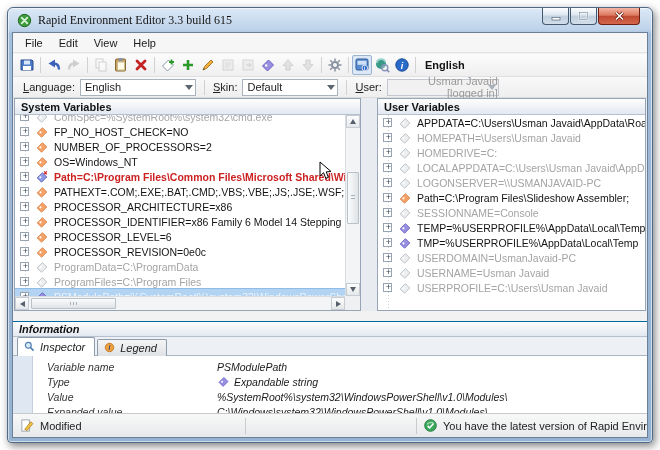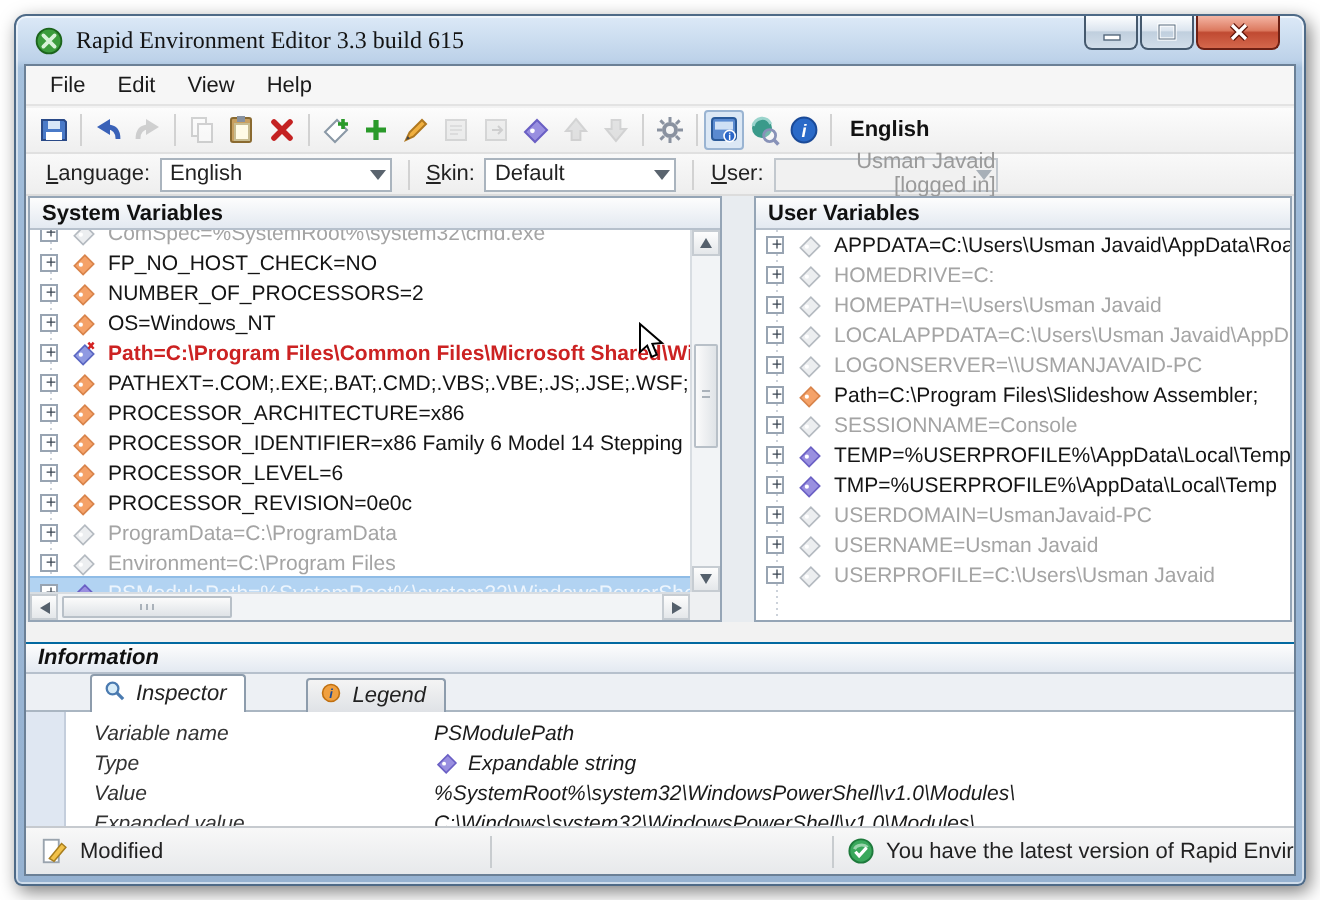--- a/index.html
+++ b/index.html
@@ -101,21 +101,21 @@
   .tri.right{border-top:3.5px solid transparent;border-bottom:3.5px solid transparent;border-left:5px solid #55606c;}
   .corner{position:absolute;right:0;bottom:0;width:15px;height:14px;background:#eef0f2;}
 
   
   .info{position:absolute;left:0;right:0;top:288px;height:106px;background:#fff;border-top:1px solid #0369a1;font-style:italic;}
   .info-header{height:15px;background:linear-gradient(180deg,#fdfdfd,#e3e9f1);border-bottom:1px solid #b6c0cc;
     font-size:11px;font-weight:bold;color:#101010;display:flex;align-items:center;padding-left:6px;}
   .tabstrip{height:19px;background:#edf0f4;border-bottom:1px solid #aab6c2;display:flex;align-items:flex-end;padding-left:4px;}
   .tab{height:17px;display:flex;align-items:center;padding:0 9px 0 5px;font-size:11px;color:#222;
     border:1px solid #8d9cac;border-bottom:none;border-radius:2px 2px 0 0;margin-right:2px;
-    background:linear-gradient(180deg,#f4f4f4,#dfe2e6);position:relative;top:1px;margin-left:28px;}
+    background:linear-gradient(180deg,#f4f4f4,#dfe2e6);position:relative;top:1px;}
   .tab.active{background:#fff;height:19px;font-weight:normal;top:1px;}
   .tab svg{width:13px;height:13px;margin-right:4px;}
   .propgrid{position:absolute;left:0;right:0;top:34px;bottom:0;background:#fff;}
   .gutter{position:absolute;left:0;top:0;bottom:0;width:20px;background:#dfe7f2;border-right:1px solid #c4cedc;}
   .prows{position:absolute;left:20px;right:0;top:3px;}
   .prow{height:15px;display:flex;align-items:center;font-size:10.5px;}
   .plabel{width:184px;padding-left:14px;color:#333;flex:0 0 184px;}
   .pvalue{color:#1a1a1a;display:flex;align-items:center;white-space:nowrap;overflow:hidden;}
   .pvalue .tagicon{width:13px;height:13px;margin-right:4px;}
   .pvalue .tagicon svg{width:13px;height:13px;display:block;}
@@ -469,21 +469,21 @@
                 <span class="rtext">ProgramData=C:\ProgramData</span>
               </div>
               <div class="row readonly">
                 <span class="expander"></span>
                 <span class="tagicon">
                   <svg viewBox="0 0 16 16">
                     <path d="M2.5 9 L8.5 3 L13.5 8 L7.5 14 Z" fill="#eceef0" stroke="#b4bac0"></path>
                     <circle cx="6.2" cy="8.4" r="1.2" fill="#fff"></circle>
                   </svg>
                 </span>
-                <span class="rtext">Environment=C:\Program Files</span>
+                <span class="rtext">ProgramFiles=C:\Program Files</span>
               </div>
               <div class="row selected">
                 <span class="expander"></span>
                 <span class="tagicon">
                   <svg viewBox="0 0 16 16">
                     <path d="M2.5 9 L8.5 3 L13.5 8 L7.5 14 Z" fill="#998fe0" stroke="#6a5fc4"></path>
                     <circle cx="6.2" cy="8.4" r="1.2" fill="#fff"></circle>
                   </svg>
                 </span>
                 <span class="rtext">PSModulePath=%SystemRoot%\system32\WindowsPowerShell\v1.0\Modules\</span>
@@ -527,31 +527,31 @@
                 <span class="rtext">APPDATA=C:\Users\Usman Javaid\AppData\Roaming</span>
               </div>
               <div class="row readonly">
                 <span class="expander"></span>
                 <span class="tagicon">
                   <svg viewBox="0 0 16 16">
                     <path d="M2.5 9 L8.5 3 L13.5 8 L7.5 14 Z" fill="#eceef0" stroke="#b4bac0"></path>
                     <circle cx="6.2" cy="8.4" r="1.2" fill="#fff"></circle>
                   </svg>
                 </span>
+                <span class="rtext">HOMEPATH=\Users\Usman Javaid</span>
+              </div>
+              <div class="row readonly">
+                <span class="expander"></span>
+                <span class="tagicon">
+                  <svg viewBox="0 0 16 16">
+                    <path d="M2.5 9 L8.5 3 L13.5 8 L7.5 14 Z" fill="#eceef0" stroke="#b4bac0"></path>
+                    <circle cx="6.2" cy="8.4" r="1.2" fill="#fff"></circle>
+                  </svg>
+                </span>
                 <span class="rtext">HOMEDRIVE=C:</span>
-              </div>
-              <div class="row readonly">
-                <span class="expander"></span>
-                <span class="tagicon">
-                  <svg viewBox="0 0 16 16">
-                    <path d="M2.5 9 L8.5 3 L13.5 8 L7.5 14 Z" fill="#eceef0" stroke="#b4bac0"></path>
-                    <circle cx="6.2" cy="8.4" r="1.2" fill="#fff"></circle>
-                  </svg>
-                </span>
-                <span class="rtext">HOMEPATH=\Users\Usman Javaid</span>
               </div>
               <div class="row readonly">
                 <span class="expander"></span>
                 <span class="tagicon">
                   <svg viewBox="0 0 16 16">
                     <path d="M2.5 9 L8.5 3 L13.5 8 L7.5 14 Z" fill="#eceef0" stroke="#b4bac0"></path>
                     <circle cx="6.2" cy="8.4" r="1.2" fill="#fff"></circle>
                   </svg>
                 </span>
                 <span class="rtext">LOCALAPPDATA=C:\Users\Usman Javaid\AppData\Local</span>

